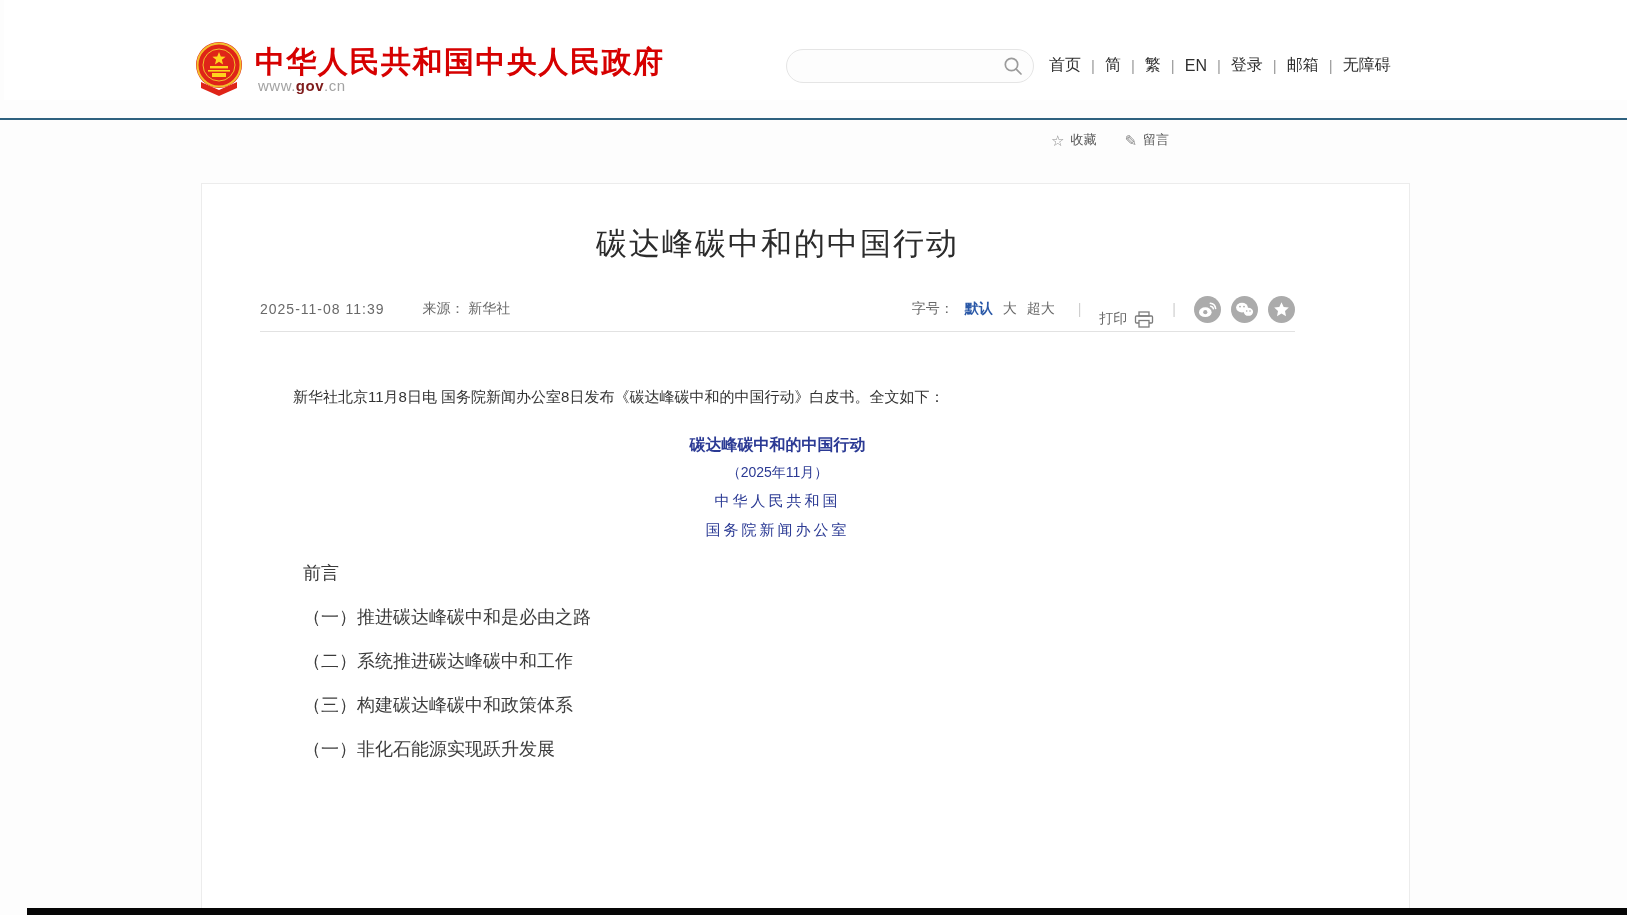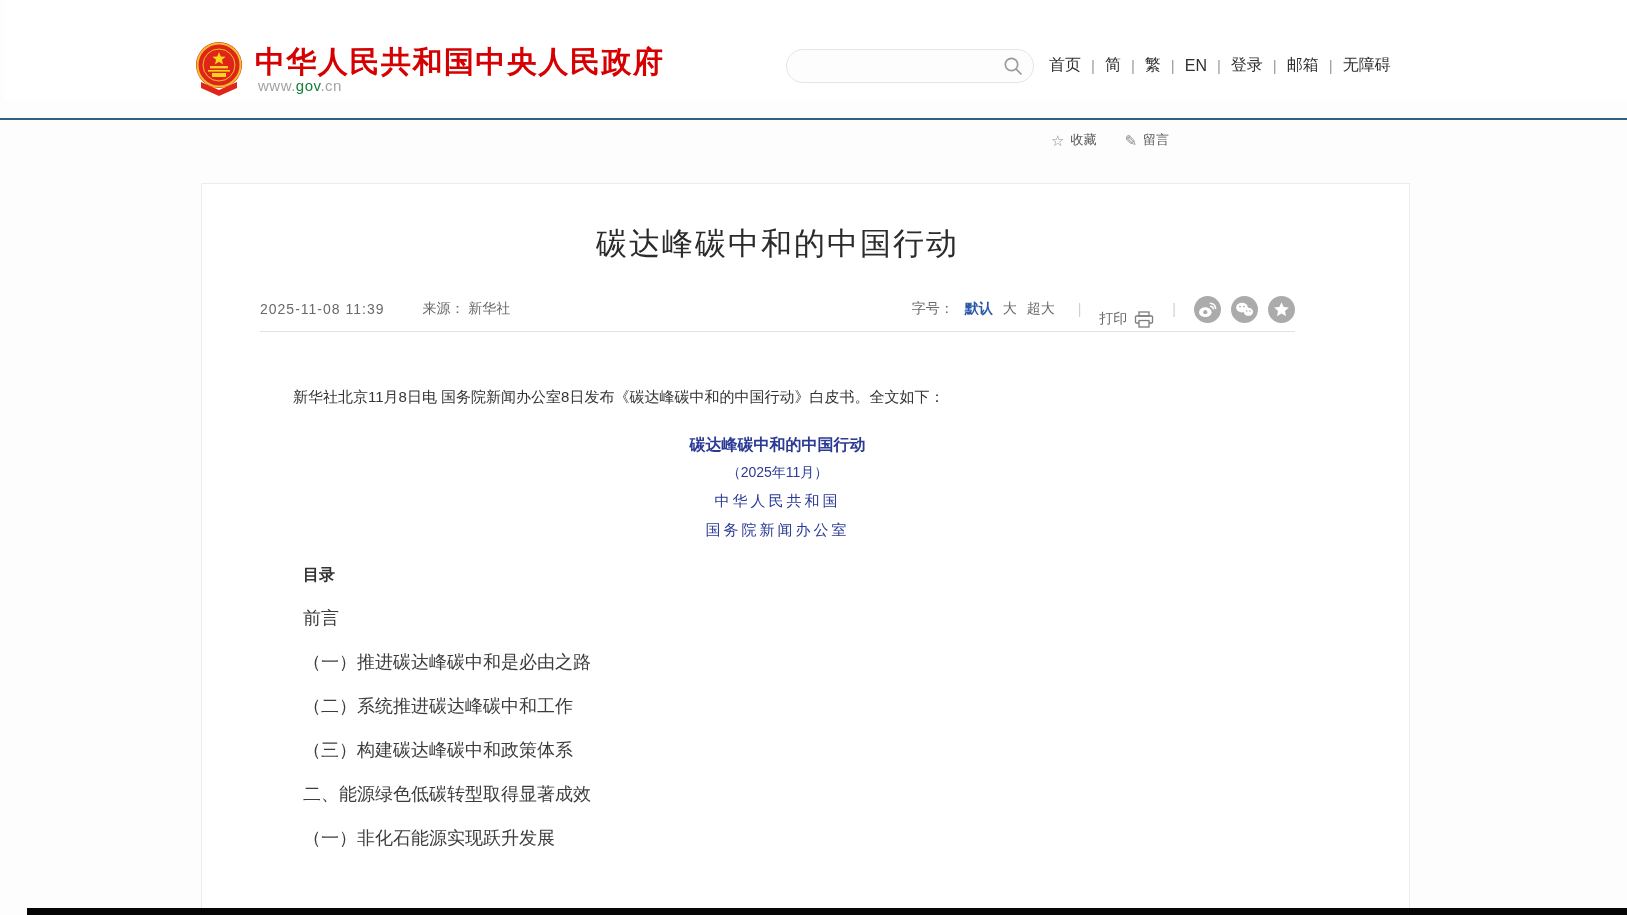--- a/index.html
+++ b/index.html
@@ -6,21 +6,21 @@
   html,body { width:1627px; height:915px; }
   body { position:relative; overflow:hidden; background:#fdfdfd;
          font-family:"Liberation Sans","DejaVu Sans",sans-serif; }
 
   
   .header { position:absolute; top:0; left:4px; width:100%; height:100px; background:#ffffff; }
   .logo { position:absolute; left:191px; top:40px; width:48px; height:56px; cursor:pointer; }
   .site-title { position:absolute; left:251px; top:42px; font-size:30px; font-weight:bold;
                 color:#d60000; letter-spacing:1.5px; cursor:pointer; white-space:nowrap; }
   .site-url { position:absolute; left:254px; top:77px; font-size:15px; color:#a3a3a3; letter-spacing:.5px; }
-  .site-url .gov { color:#15803d; font-weight:normal; }
+  .site-url .gov { color:#7f1d1d; font-weight:bold; }
 
   .search-box { position:absolute; left:782px; top:49px; width:248px; height:34px;
                 border:1px solid #e5e5e5; border-radius:17px; background:#fdfdfd;
                 display:flex; align-items:center; }
   .search-input { flex:1; height:100%; min-width:0; border:none; outline:none; background:transparent;
                   padding:0 6px 0 18px; font-size:14px; color:#333; border-radius:17px; }
   .search-btn { width:40px; height:100%; border:none; background:transparent; cursor:pointer;
                 display:flex; align-items:center; justify-content:center; }
 
   .top-nav { position:absolute; left:1045px; top:55px; display:flex; align-items:center;
@@ -190,26 +190,24 @@
 
     <div class="meta-divider"></div>
 
     <p class="lead">新华社北京11月8日电 国务院新闻办公室8日发布《碳达峰碳中和的中国行动》白皮书。全文如下：</p>
 
     <div class="doc-title">碳达峰碳中和的中国行动</div>
     <div class="doc-date">（2025年11月）</div>
     <div class="doc-org">中华人民共和国</div>
     <div class="doc-org">国务院新闻办公室</div>
 
-    <div class="toc-heading">目录</div>
     <div class="toc">
       <div class="toc-item">前言</div>
       <div class="toc-item">（一）推进碳达峰碳中和是必由之路</div>
       <div class="toc-item">（二）系统推进碳达峰碳中和工作</div>
       <div class="toc-item">（三）构建碳达峰碳中和政策体系</div>
-      <div class="toc-item">二、能源绿色低碳转型取得显著成效</div>
       <div class="toc-item">（一）非化石能源实现跃升发展</div>
     </div>
 
   </div>
 </div>
 
 <div class="bottom-bar"></div>
 
 </body></html>

